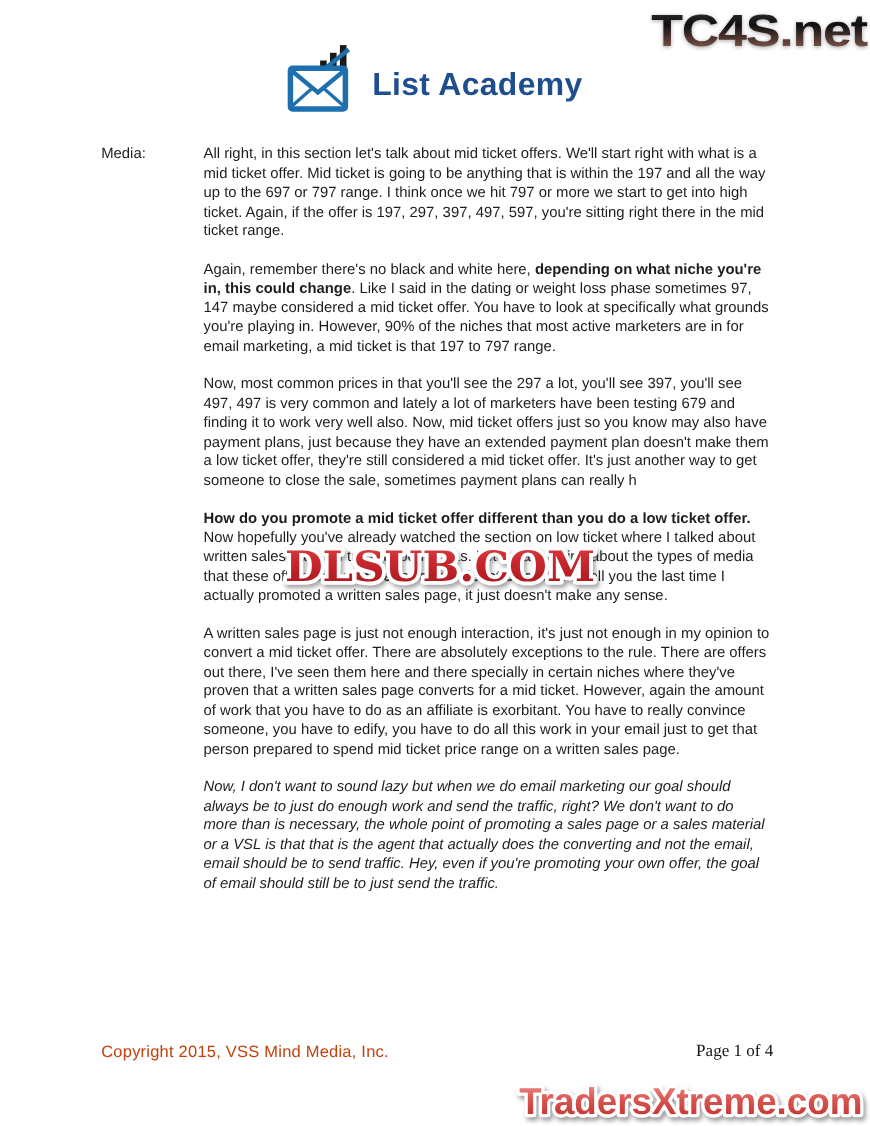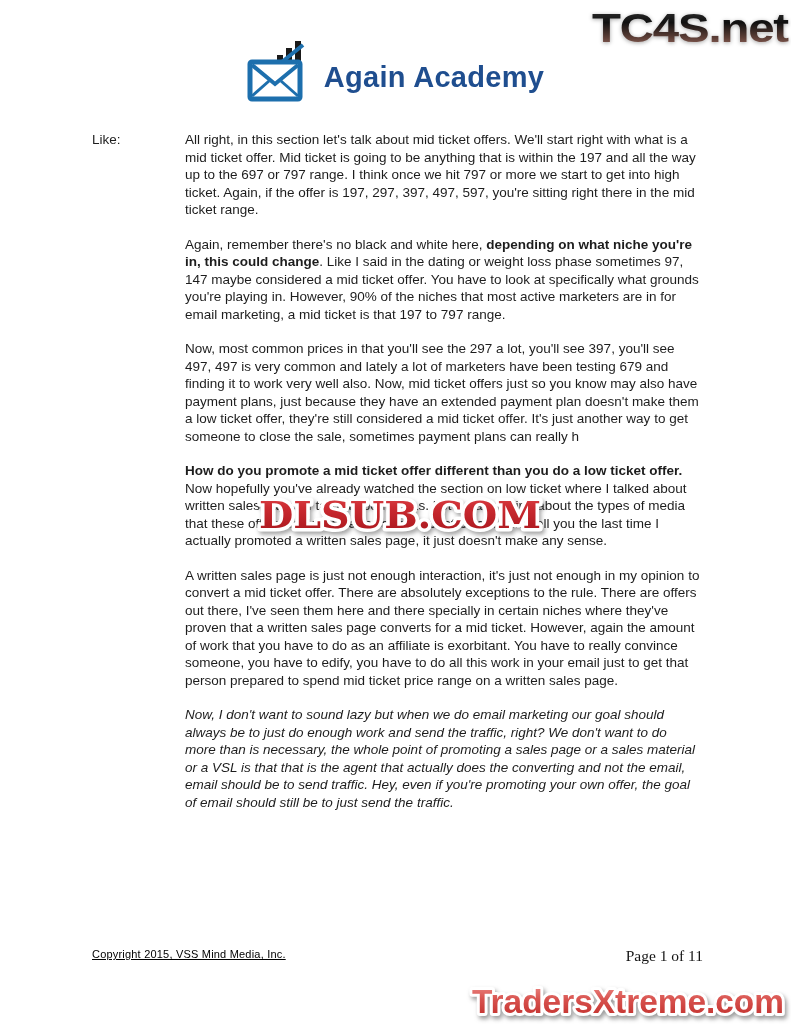--- a/index.html
+++ b/index.html
@@ -30,21 +30,21 @@
              color: #1d1d1d; text-align: left; }
   .paras p:last-child { margin-bottom: 0; font-style: italic; }
   .paras .bold { font-weight: bold; }
 
   
   .wm-mid { position: absolute; top: 485px; left: 249px; width: 302px; height: 56px;
             filter: drop-shadow(2px 3px 2px rgba(60,60,60,0.45)); }
 
   
   .footer-copyright { position: absolute; top: 948px; left: 92px;
-                      font-size: 11px; color: #000000; letter-spacing: 0.2px; text-decoration: underline; }
+                      font-size: 15px; color: #c2410c; letter-spacing: 0.2px; }
   .footer-page { position: absolute; top: 947px; left: 566px; width: 137px;
                  text-align: right; font-family: "Liberation Serif", serif;
                  font-size: 15.5px; color: #151515; }
 
   
   .wm-bottom { position: absolute; top: 978px; left: 466px; width: 325px; height: 46px;
                filter: drop-shadow(2px 3px 2px rgba(60,60,60,0.5)); }
 </style>
 </head>
 <body>
@@ -70,25 +70,25 @@
       <rect x="39" y="8" width="6" height="21" fill="#1a1a1a"></rect>
       <rect x="48" y="1" width="6" height="28" fill="#1a1a1a"></rect>
 
       <line x1="20" y1="34" x2="56" y2="5" stroke="#1d6fad" stroke-width="4"></line>
 
       <rect x="3" y="22" width="50" height="37" rx="2" fill="#ffffff" stroke="#1d6fad" stroke-width="5"></rect>
       <polyline points="5,25 28,44 51,25" fill="none" stroke="#1d6fad" stroke-width="4"></polyline>
       <polyline points="5,56 22,41" fill="none" stroke="#1d6fad" stroke-width="3"></polyline>
       <polyline points="51,56 34,41" fill="none" stroke="#1d6fad" stroke-width="3"></polyline>
     </svg>
-    <div class="logo-text">Again Academy</div>
+    <div class="logo-text">List Academy</div>
   </div>
 
   <div class="transcript">
-    <div class="speaker">Like:</div>
+    <div class="speaker">Media:</div>
     <div class="paras" id="paragraphs">
         <p><span>All right, in this section let's talk about mid ticket offers. We'll start right with what is a mid ticket offer. Mid ticket is going to be anything that is within the 197 and all the way up to the 697 or 797 range. I think once we hit 797 or more we start to get into high ticket. Again, if the offer is 197, 297, 397, 497, 597, you're sitting right there in the mid ticket range.</span></p>
         <p><span>Again, remember there's no black and white here, </span><span class="bold">depending on what niche you're in, this could change</span><span>. Like I said in the dating or weight loss phase sometimes 97, 147 maybe considered a mid ticket offer. You have to look at specifically what grounds you're playing in. However, 90% of the niches that most active marketers are in for email marketing, a mid ticket is that 197 to 797 range.</span></p>
         <p><span>Now, most common prices in that you'll see the 297 a lot, you'll see 397, you'll see 497, 497 is very common and lately a lot of marketers have been testing 679 and finding it to work very well also. Now, mid ticket offers just so you know may also have payment plans, just because they have an extended payment plan doesn't make them a low ticket offer, they're still considered a mid ticket offer. It's just another way to get someone to close the sale, sometimes payment plans can really h</span></p>
         <p><span class="bold">How do you promote a mid ticket offer different than you do a low ticket offer.</span><span> Now hopefully you've already watched the section on low ticket where I talked about written sales pages, I talked about VSLs. Let's start talking about the types of media that these offers deploy. </span><span class="bold">See for a mid ticket offer</span><span> I can't tell you the last time I actually promoted a written sales page, it just doesn't make any sense.</span></p>
         <p><span>A written sales page is just not enough interaction, it's just not enough in my opinion to convert a mid ticket offer. There are absolutely exceptions to the rule. There are offers out there, I've seen them here and there specially in certain niches where they've proven that a written sales page converts for a mid ticket. However, again the amount of work that you have to do as an affiliate is exorbitant. You have to really convince someone, you have to edify, you have to do all this work in your email just to get that person prepared to spend mid ticket price range on a written sales page.</span></p>
         <p><span>Now, I don't want to sound lazy but when we do email marketing our goal should always be to just do enough work and send the traffic, right? We don't want to do more than is necessary, the whole point of promoting a sales page or a sales material or a VSL is that that is the agent that actually does the converting and not the email, email should be to send traffic. Hey, even if you're promoting your own offer, the goal of email should still be to just send the traffic.</span></p>
       </div>
   </div>
 
@@ -97,21 +97,21 @@
       <linearGradient id="dlgrad" x1="0" y1="0" x2="0" y2="1">
         <stop offset="0%" stop-color="#e0494c"></stop>
         <stop offset="35%" stop-color="#cb2a30"></stop>
         <stop offset="100%" stop-color="#a5151b"></stop>
       </linearGradient>
     </defs>
     <text x="151" y="43" text-anchor="middle" font-family="DejaVu Serif, Liberation Serif, serif" font-size="38" font-weight="bold" textLength="282" lengthAdjust="spacingAndGlyphs" fill="url(#dlgrad)" stroke="#ffffff" stroke-width="7" paint-order="stroke" stroke-linejoin="round">DLSUB.COM</text>
   </svg>
 
   <div class="footer-copyright">Copyright 2015, VSS Mind Media, Inc.</div>
-  <div class="footer-page">Page 1 of 11</div>
+  <div class="footer-page">Page 1 of 4</div>
 
   <svg class="wm-bottom" viewBox="0 0 325 46" xmlns="http://www.w3.org/2000/svg">
     <defs>
       <linearGradient id="txgrad" x1="0" y1="0" x2="0" y2="1">
         <stop offset="0%" stop-color="#ef928e"></stop>
         <stop offset="45%" stop-color="#d8534f"></stop>
         <stop offset="100%" stop-color="#bf2b28"></stop>
       </linearGradient>
     </defs>
     <text x="162" y="35" text-anchor="middle" font-family="Liberation Sans, sans-serif" font-size="34" font-weight="bold" textLength="312" lengthAdjust="spacingAndGlyphs" fill="url(#txgrad)" stroke="#ffffff" stroke-width="6" paint-order="stroke" stroke-linejoin="round">TradersXtreme.com</text>

